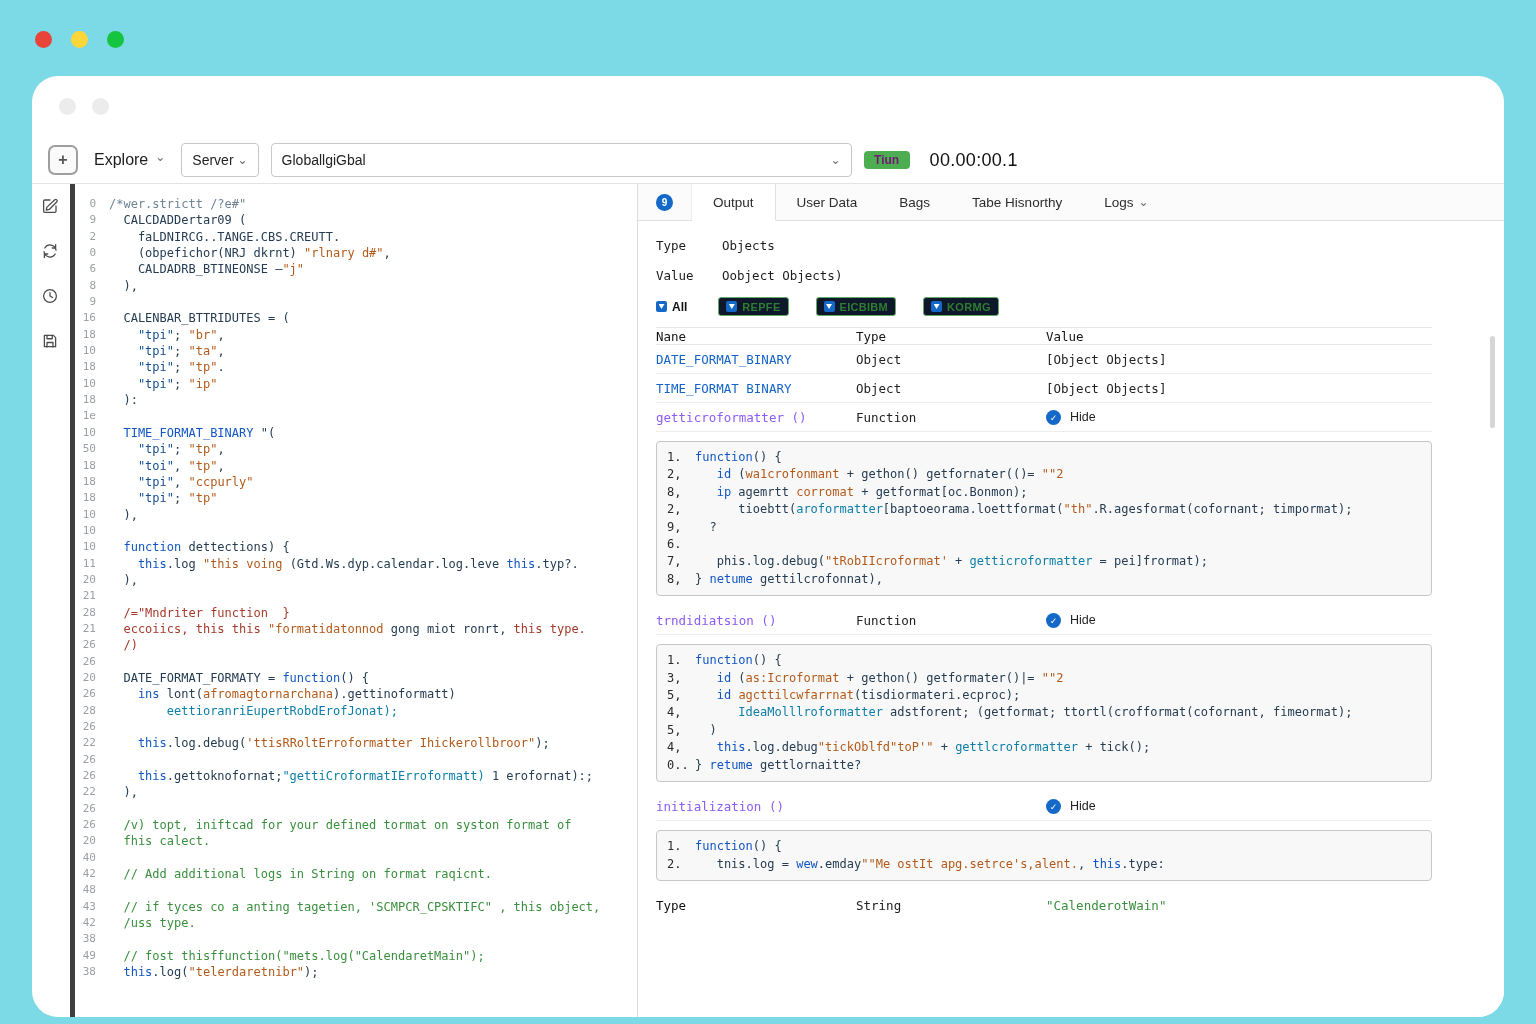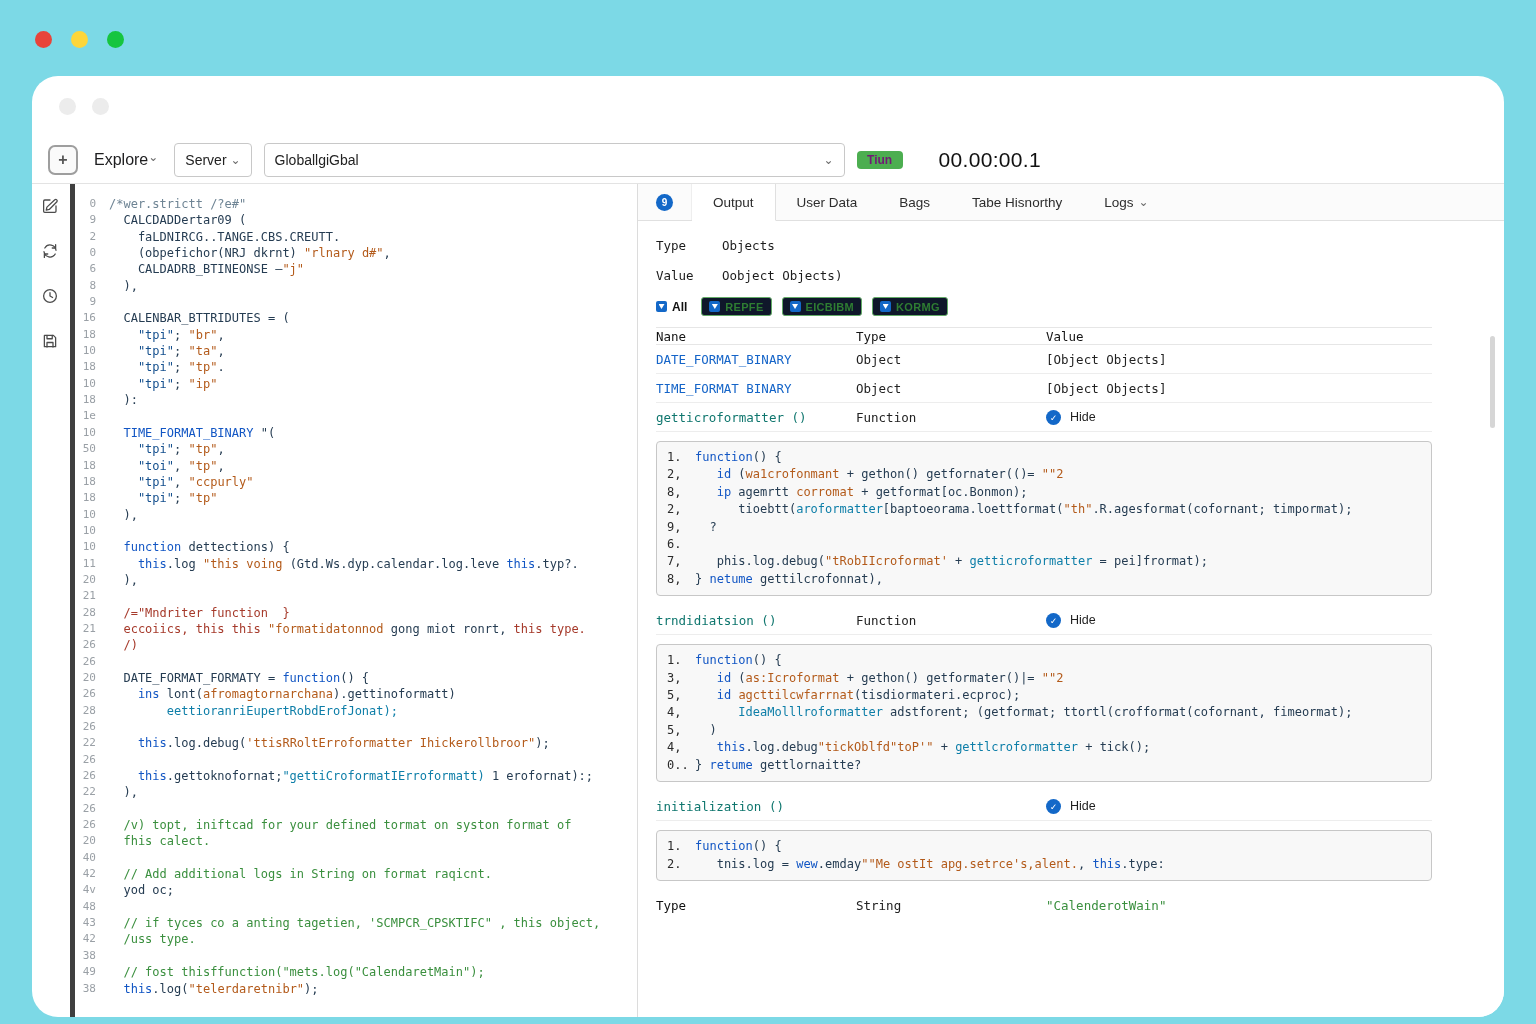--- a/index.html
+++ b/index.html
@@ -11,26 +11,26 @@
   .light.red{background:var(--traffic-red,#e8443a)}
   .light.yellow{background:var(--traffic-yellow,#fdd63a)}
   .light.green{background:var(--traffic-green,#16c53f)}
 
   .window{position:absolute;left:32px;top:76px;width:1472px;height:941px;background:var(--window-bg,#fff);border-radius:26px;overflow:hidden}
   .win-dots{position:absolute;top:22px;left:27px;display:flex;gap:16px}
   .win-dot{width:17px;height:17px;border-radius:50%;background:#ececec}
 
   .toolbar{position:absolute;top:61px;left:0;width:100%;height:47px;display:flex;align-items:center;padding:0 16px;gap:12px;border-bottom:1px solid #e3e3e3}
   .plus-btn{width:30px;height:30px;border:2px solid #9e9e9e;border-radius:7px;background:#fafafa;color:#555;font-size:16px;font-weight:bold;display:grid;place-items:center;cursor:pointer}
-  .menu-item{display:flex;align-items:flex-start;font-size:16px;color:#1d1d1f;padding:0 4px;cursor:pointer}
+  .menu-item{display:flex;align-items:flex-start;gap:7px;font-size:16px;color:#1d1d1f;padding:0 4px;cursor:pointer}
   .chev{color:#6b6b6b;font-size:12px;line-height:1}
   .server-select{height:34px;border:1px solid #c8c8c8;border-radius:4px;display:flex;align-items:center;gap:4px;padding:0 10px;font-size:14px;color:#222;cursor:pointer}
   .query-input{width:581px;height:34px;border:1px solid #c8c8c8;border-radius:4px;display:flex;align-items:center;justify-content:space-between;padding:0 10px;font-size:14px;color:#222;cursor:text}
   .run-btn{width:46px;height:18px;background:var(--run-green,#4cae50);border:none;border-radius:4px;color:#701a75;font-size:12px;font-weight:bold;cursor:pointer}
-  .timer{font-size:21px;color:#111;margin-left:24px;letter-spacing:.3px}
+  .timer{font-size:18px;color:#111;margin-left:8px;letter-spacing:.3px}
 
   .main{position:absolute;top:108px;left:0;right:0;bottom:0;display:flex}
   .rail{width:38px;display:flex;flex-direction:column;align-items:center;padding-top:12px;gap:25px}
   .rail button{background:none;border:none;color:#4c4c4c;cursor:pointer;width:20px;height:20px}
   .rail svg{width:18px;height:18px;display:block}
   .dark-strip{width:5px;background:#3f3f3f;cursor:col-resize}
 
   .editor{flex:1;padding-top:12px;overflow:hidden;font-family:"DejaVu Sans Mono",monospace;font-size:12px;line-height:16.35px;cursor:text}
   .ed-line{display:flex}
   .ed-line .ln{flex:none;width:34px;text-align:right;padding-right:13px;color:#9aa0a6;font-size:11px}
@@ -40,35 +40,35 @@
   .tabbar{height:37px;display:flex;border-bottom:1px solid #e0e0e0;background:#fbfbfb;font-family:"Liberation Sans",sans-serif}
   .tab-ind{width:54px;display:grid;place-items:center;border-right:1px solid #eee;cursor:pointer}
   .ind-circle{width:17px;height:17px;border-radius:50%;background:var(--badge-blue,#1368c8);color:#fff;font-size:10px;font-weight:bold;display:grid;place-items:center}
   .tab{display:flex;align-items:center;gap:5px;padding:0 21px;font-size:13.5px;color:#2d2d2d;cursor:pointer}
   .tab.active{background:#fff;border-right:1px solid #e0e0e0;margin-bottom:-1px;border-bottom:1px solid #fff}
 
   .panel-body{flex:1;padding:9px 72px 0 18px;overflow:hidden;font-family:"DejaVu Sans Mono",monospace}
   .kv-row{display:flex;align-items:center;height:30px;font-size:12.5px;color:#1c1c1c}
   .kv-label{width:66px}
 
-  .chips{display:flex;align-items:center;gap:10px;margin:7px 0 11px;font-family:"Liberation Sans",sans-serif}
+  .chips{display:flex;align-items:center;gap:27px;margin:7px 0 11px;font-family:"Liberation Sans",sans-serif}
   .chip{display:inline-flex;align-items:center;gap:5px;height:19px;font-size:11px;border-radius:3px;padding:0 7px;cursor:pointer}
   .chip.plain{padding:0 4px 0 0;color:#111;font-weight:bold;font-size:12px}
   .chip.green{border:1px solid #63ab67;background:#0f172a;color:var(--chip-green,#2e7d32);font-weight:bold;letter-spacing:.3px}
   .chip-icon{width:11px;height:11px;border-radius:2px;background:var(--badge-blue,#1368c8);position:relative;flex:none}
   .chip-icon::after{content:"";position:absolute;left:2.5px;right:2.5px;top:3px;bottom:3px;background:#fff;clip-path:polygon(0 0,100% 0,50% 100%)}
 
   .table-head{display:flex;align-items:center;height:18px;border-top:1px solid #e6e6e6;border-bottom:1px solid #e6e6e6;font-size:12.5px;color:#141414}
   .col-name{width:200px;flex:none}
   .col-type{width:190px;flex:none}
   .col-value{flex:1;display:flex;align-items:center}
   .obj-row{display:flex;align-items:center;min-height:29px;border-bottom:1px solid #ededed;font-size:12.5px;color:#222}
   .obj-row:last-child{border-bottom:none}
   .obj-row .col-name.link{color:var(--link-blue,#1464c8)}
-  .obj-row .col-name.fn{color:#0f766e}
+  .obj-row .col-name.fn{color:#8b5cf6}
   .obj-row .col-name.label{color:#101010}
   .check-badge{width:15px;height:15px;border-radius:50%;background:var(--badge-blue,#1368c8);color:#fff;font-size:10px;display:inline-grid;place-items:center;margin-right:9px;flex:none}
   .hide-label{font-family:"Liberation Sans",sans-serif;font-size:12.5px;color:#1e1e1e;cursor:pointer}
   .col-value.green-val{color:var(--comment-green,#3a8f3e)}
 
   .code-box{border:1px solid #c7c7c7;background:#f8f8f8;border-radius:4px;margin:9px 0 10px;padding:7px 10px;font-size:12px;line-height:17.4px}
   .cb-line{display:flex}
   .cb-num{flex:none;width:28px;color:#2a2a2a}
 
   .scrollbar{position:absolute;right:9px;top:152px;width:5px;height:92px;border-radius:3px;background:#d6d6d6;cursor:pointer}
@@ -318,24 +318,20 @@
         </div>
         <div class="ed-line">
           <span class="ln">40</span>
           <span class="cd"></span>
         </div>
         <div class="ed-line">
           <span class="ln">42</span>
           <span class="cd"><span class="tk-cm">  // Add additional logs in String on format raqicnt.</span></span>
         </div>
         <div class="ed-line">
-          <span class="ln">4v</span>
-          <span class="cd"><span class="tk-pl">  yod oc;</span></span>
-        </div>
-        <div class="ed-line">
           <span class="ln">48</span>
           <span class="cd"></span>
         </div>
         <div class="ed-line">
           <span class="ln">43</span>
           <span class="cd"><span class="tk-cm">  // if tyces co a anting tagetien, 'SCMPCR_CPSKTIFC" , this object,</span></span>
         </div>
         <div class="ed-line">
           <span class="ln">42</span>
           <span class="cd"><span class="tk-cm">  /uss type.</span></span>

